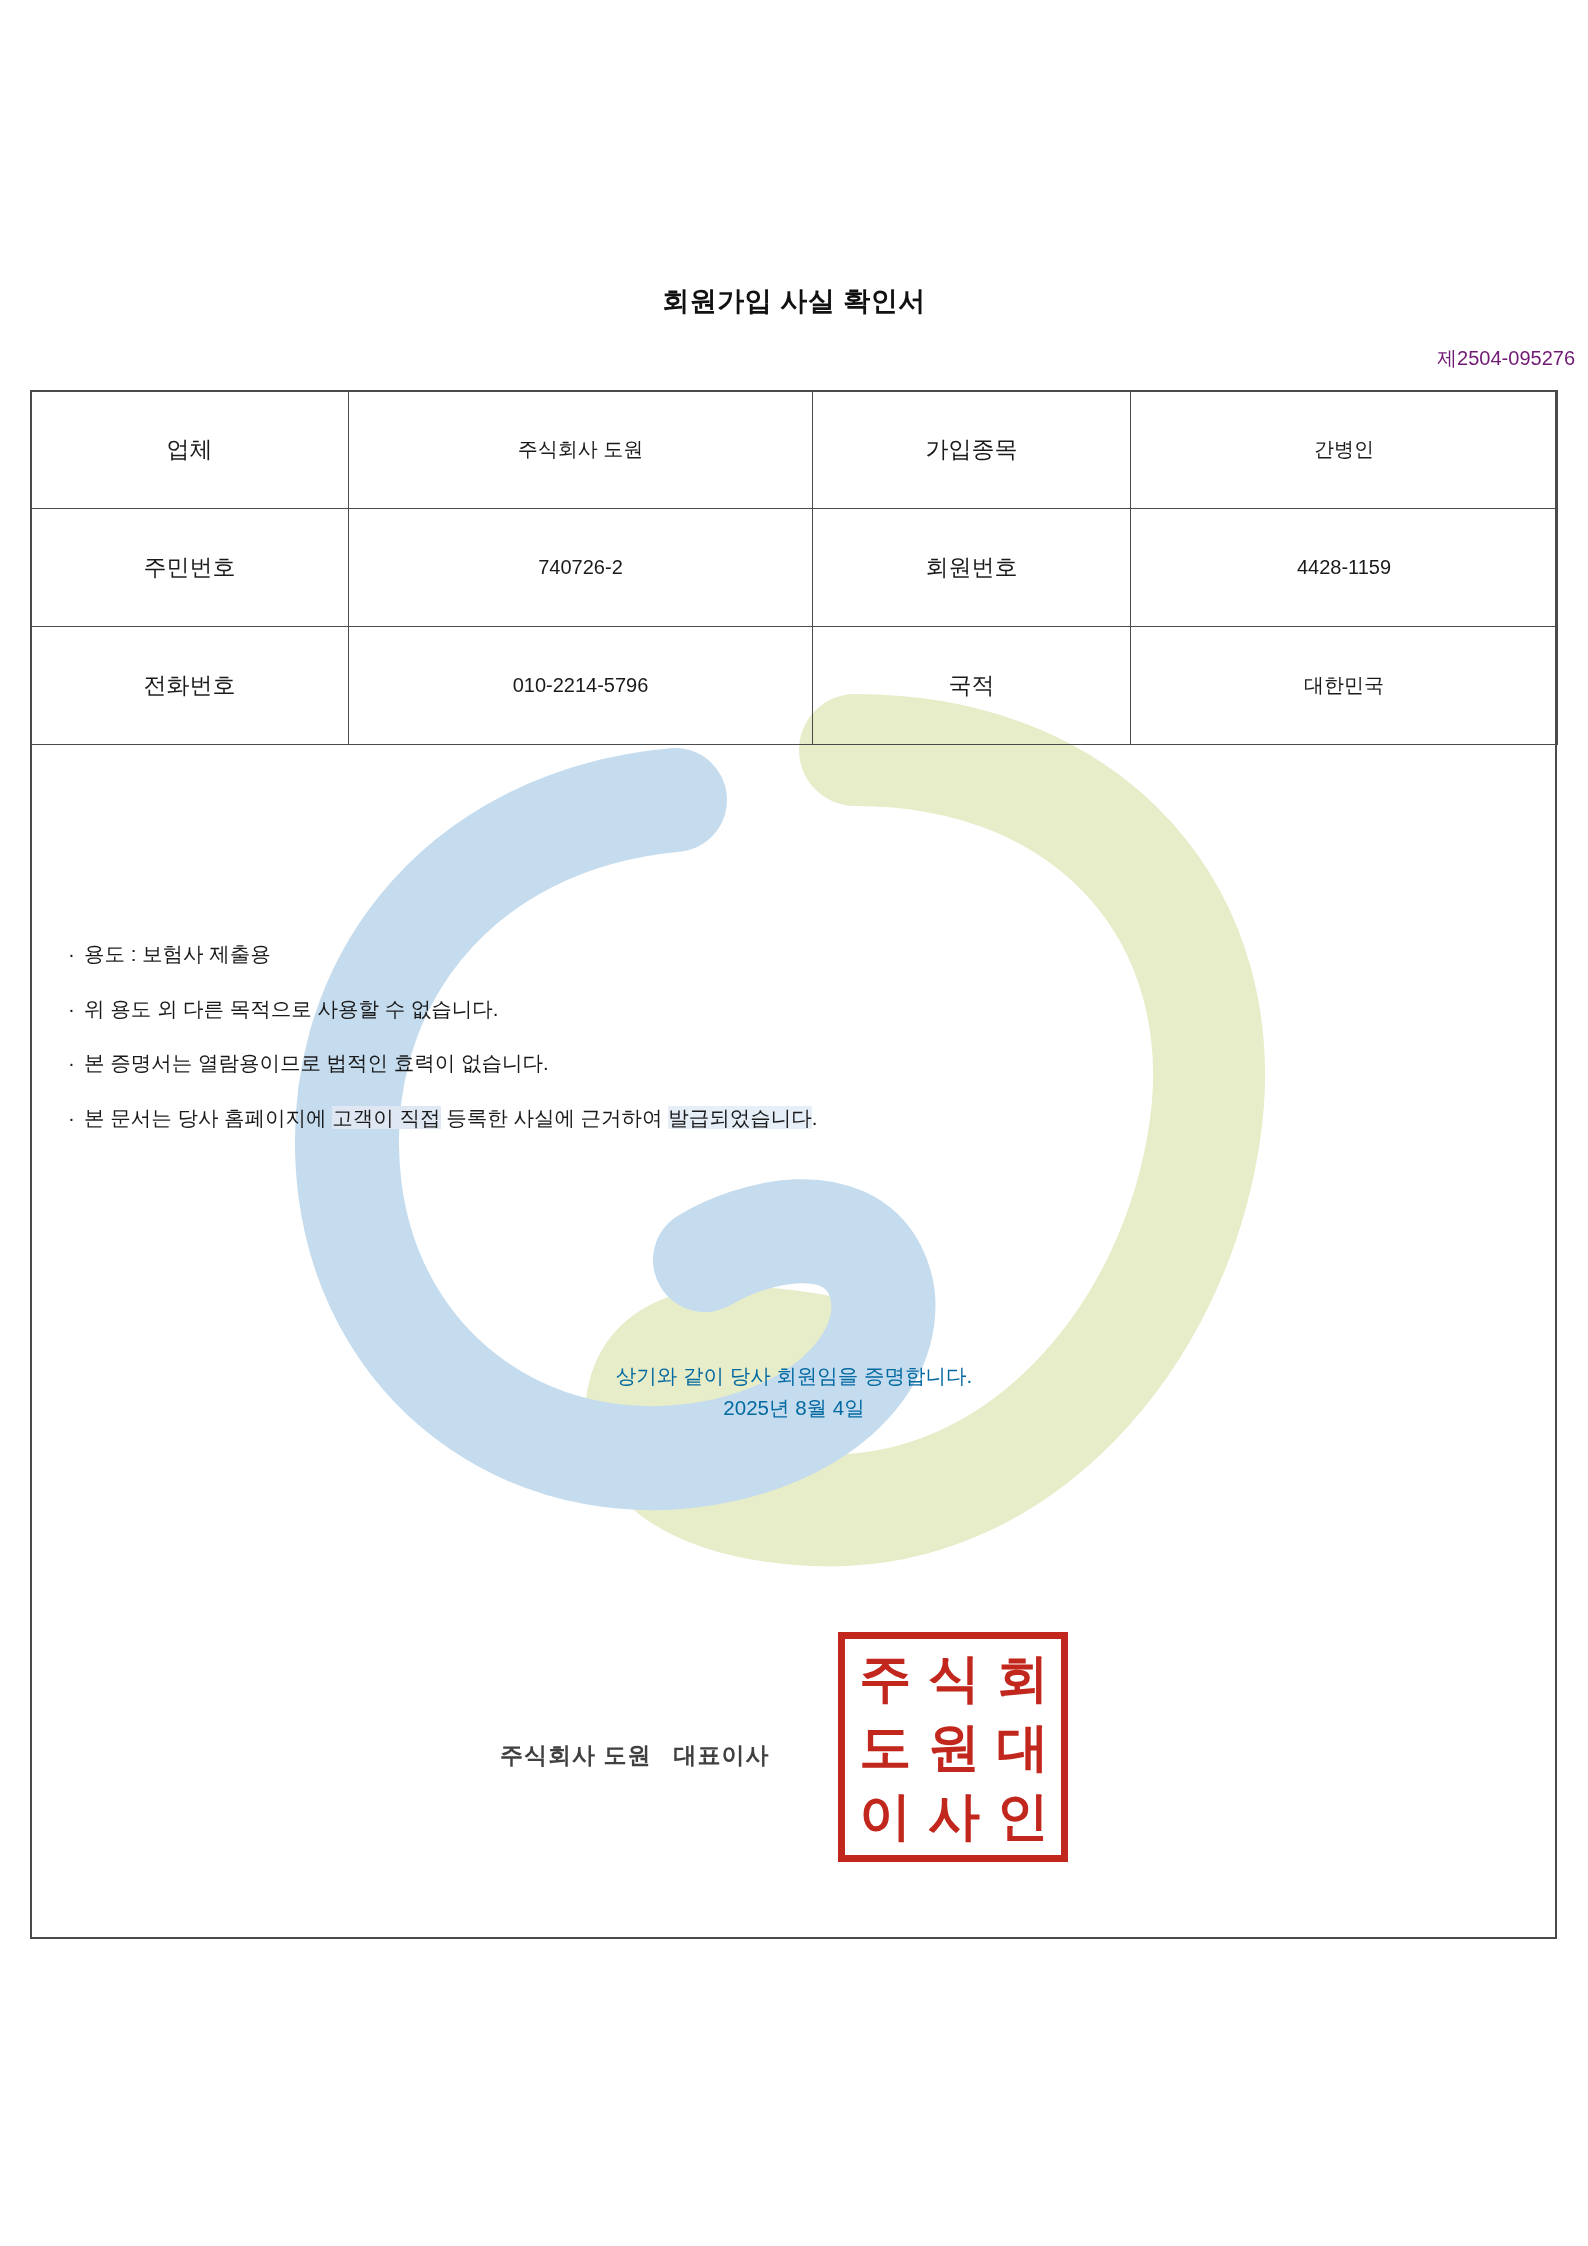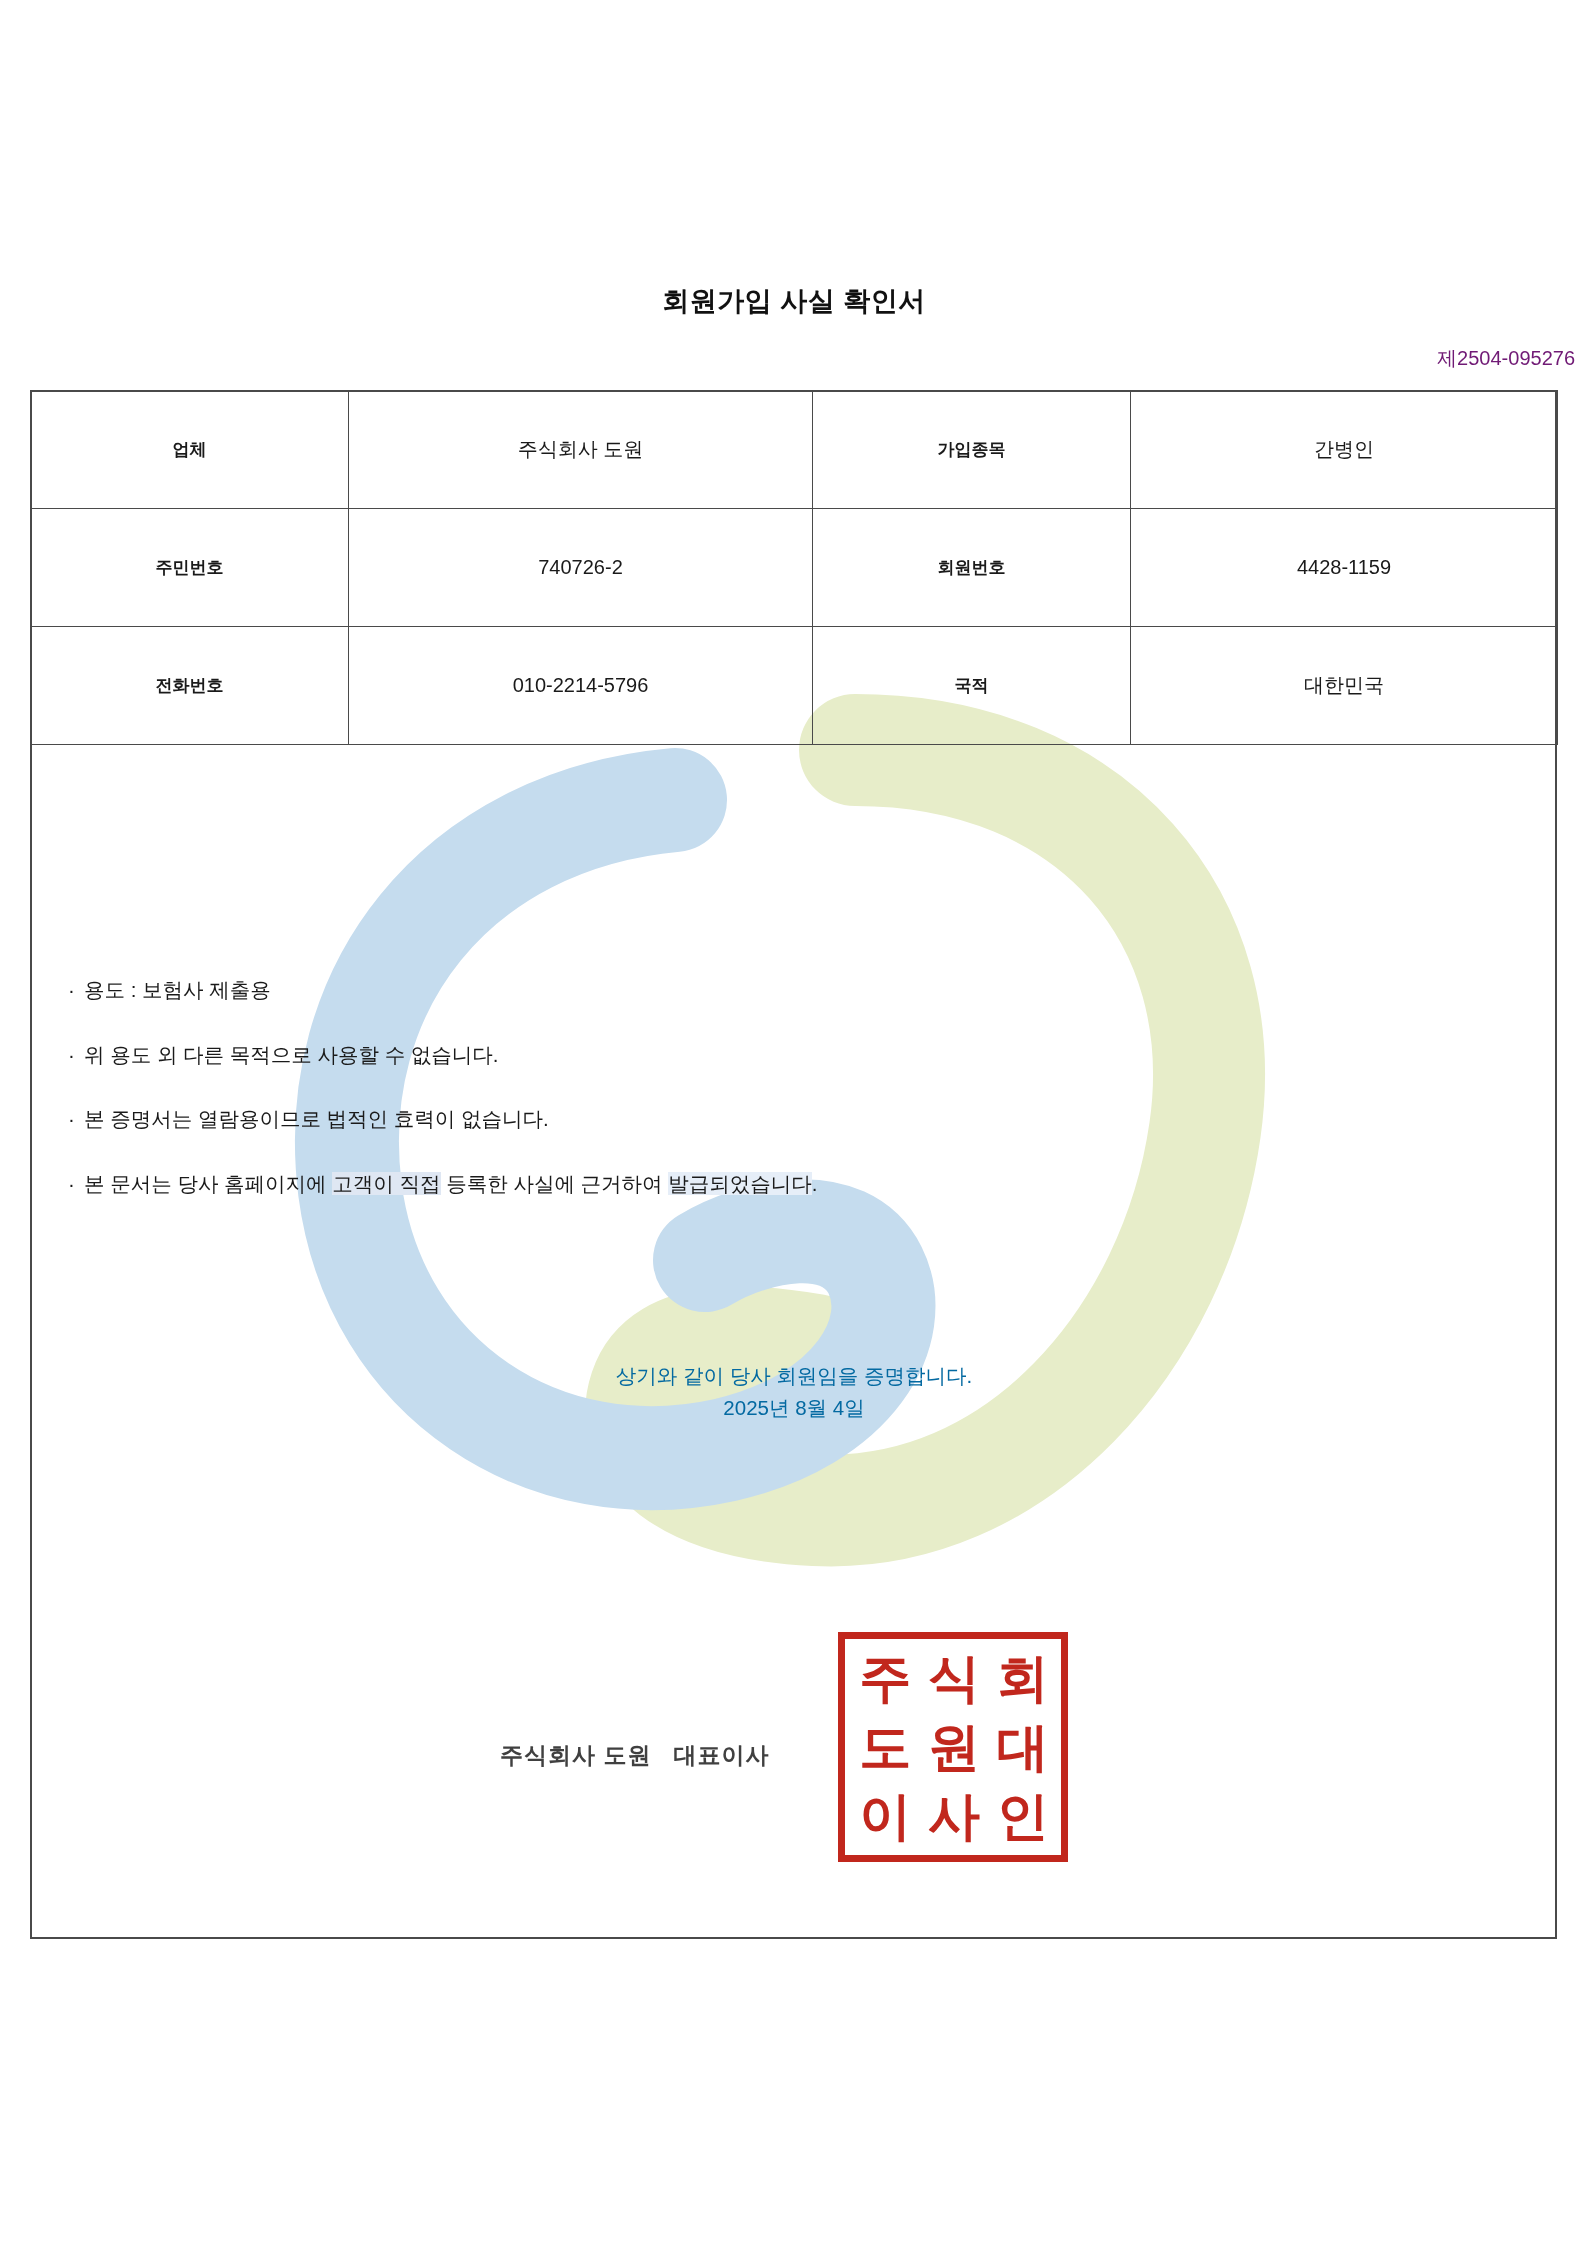--- a/index.html
+++ b/index.html
@@ -81,43 +81,42 @@
   }
   .info-table td {
     border: 1px solid #4a4a4a;
     height: 115px;
     text-align: center;
     vertical-align: middle;
     font-size: 20px;
     color: #1a1a1a;
   }
   .info-table td.label {
-    font-weight: bold;
-    font-size: 17px;
+    font-weight: normal;
+    font-size: 23px;
   }
   .col-l1 { width: 318px; }
   .col-v1 { width: 464px; }
   .col-l2 { width: 318px; }
   .col-v2 { width: 427px; }
 
   
   .notes {
     position: absolute;
     left: 68px;
     top: 940px;
     width: 1200px;
     z-index: 2;
   }
   .note-item {
     font-size: 20.5px;
     color: #1a1a1a;
     margin-bottom: 26px;
     line-height: 1.4;
     white-space: nowrap;
-    margin-top: 36px;
   }
   .note-item .bullet {
     display: inline-block;
     width: 16px;
     color: #1a1a1a;
   }
   .hl-1 { background: #dfe7f3; }
   .hl-2 { background: #e6eef8; }
 
   

